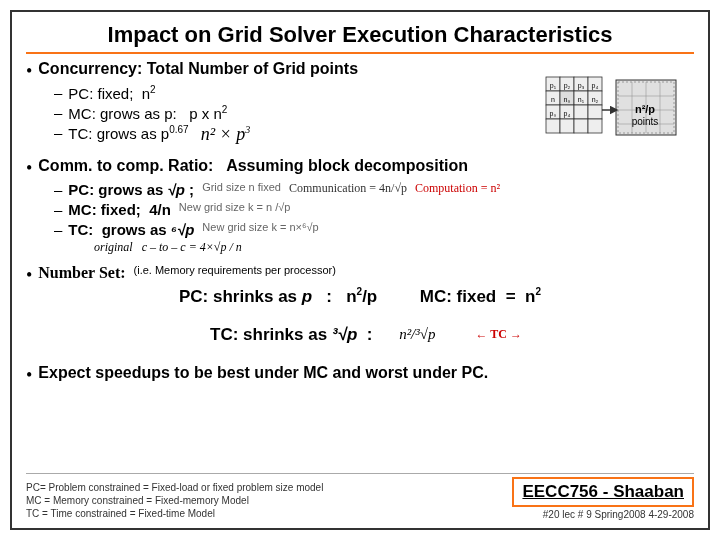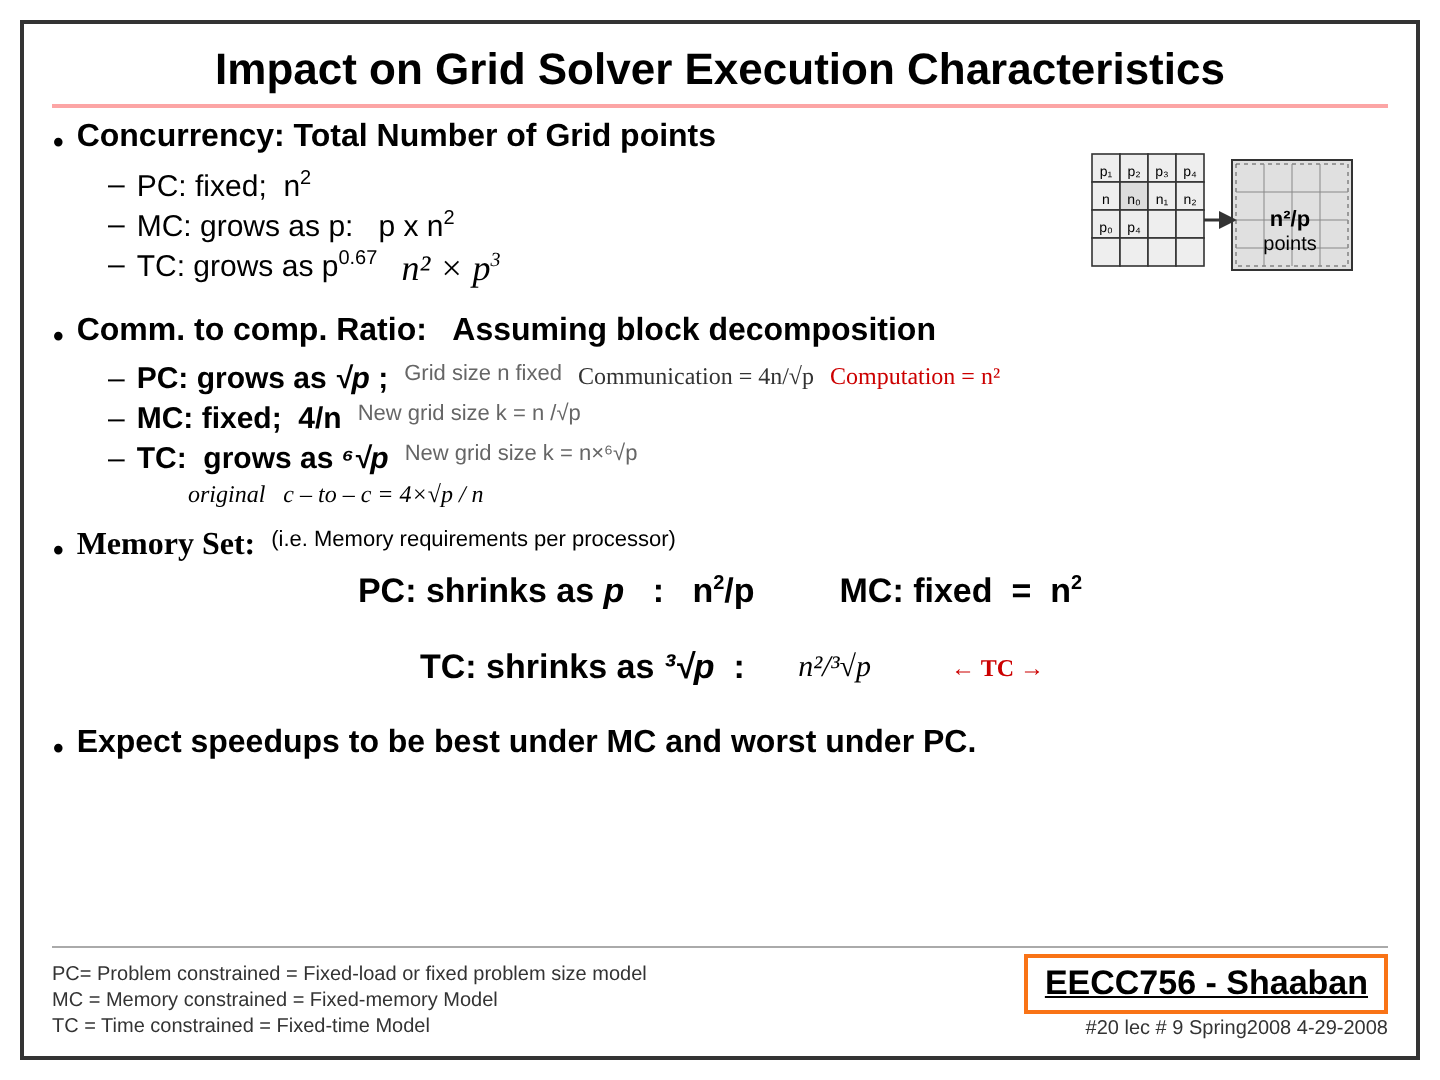--- a/index.html
+++ b/index.html
@@ -20,21 +20,21 @@
       background: #fff;
       padding: 10px 14px 8px 14px;
       position: relative;
       display: flex;
       flex-direction: column;
     }
     .slide-title {
       font-size: 22px;
       font-weight: bold;
       text-align: center;
-      border-bottom: 2px solid #fca5a5;
+      border-bottom: 2px solid #f97316;
       padding-bottom: 4px;
       margin-bottom: 6px;
       font-family: Arial, sans-serif;
     }
     .content {
       flex: 1;
       font-size: 14px;
       position: relative;
     }
     .bullet-main {
@@ -281,21 +281,21 @@
           <div style="font-size:12px; font-family:'Times New Roman'; margin-left:40px; margin-top:1px; font-style:italic;">
             original&nbsp;&nbsp; c – to – c = 4×√p / n
           </div>
         </div>
       </div>
     </div>
 
     <div class="section-3" style="margin-bottom:3px;">
       <div class="bullet-main" style="margin-bottom:2px;">
         <span class="bullet-dot">•</span>
-        <span class="ws-label">Memory Set:</span>
+        <span class="ws-label">Number Set:</span>
         <span class="ws-note">(i.e. Memory requirements per processor)</span>
       </div>
       <div class="pc-mc-line">
         PC: shrinks as <span style="font-style:italic;">p</span> &nbsp; : &nbsp; n<sup>2</sup>/p &nbsp;&nbsp;&nbsp;&nbsp;&nbsp;&nbsp;&nbsp; MC: fixed &nbsp;=&nbsp; n<sup>2</sup>
       </div>
       <div style="display:flex; align-items:center; justify-content:center; margin-bottom:2px;">
         <span class="pc-mc-line" style="margin:16px;">TC: shrinks as <span style="font-style:italic;">³√p</span> &nbsp;:&nbsp;</span>
         <span style="font-size:15px; font-style:italic; font-family:'Times New Roman'; margin-left:6px;">n²/³√p</span>
         <span class="tc-arrow" style="margin-left:40px; font-weight:bold;">← TC →</span>
       </div>

